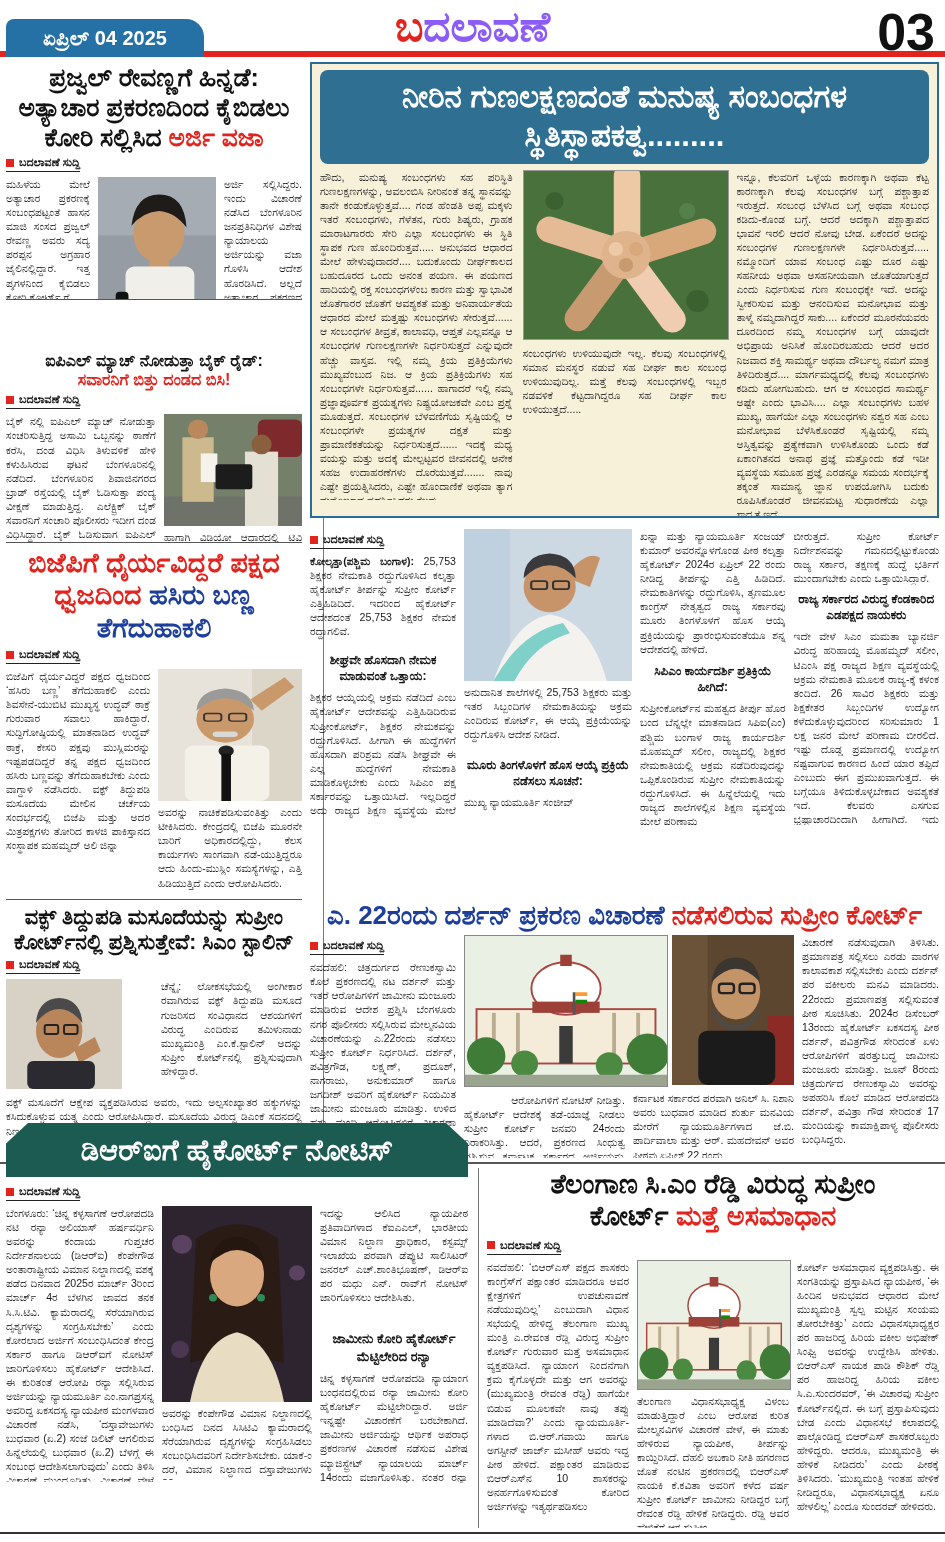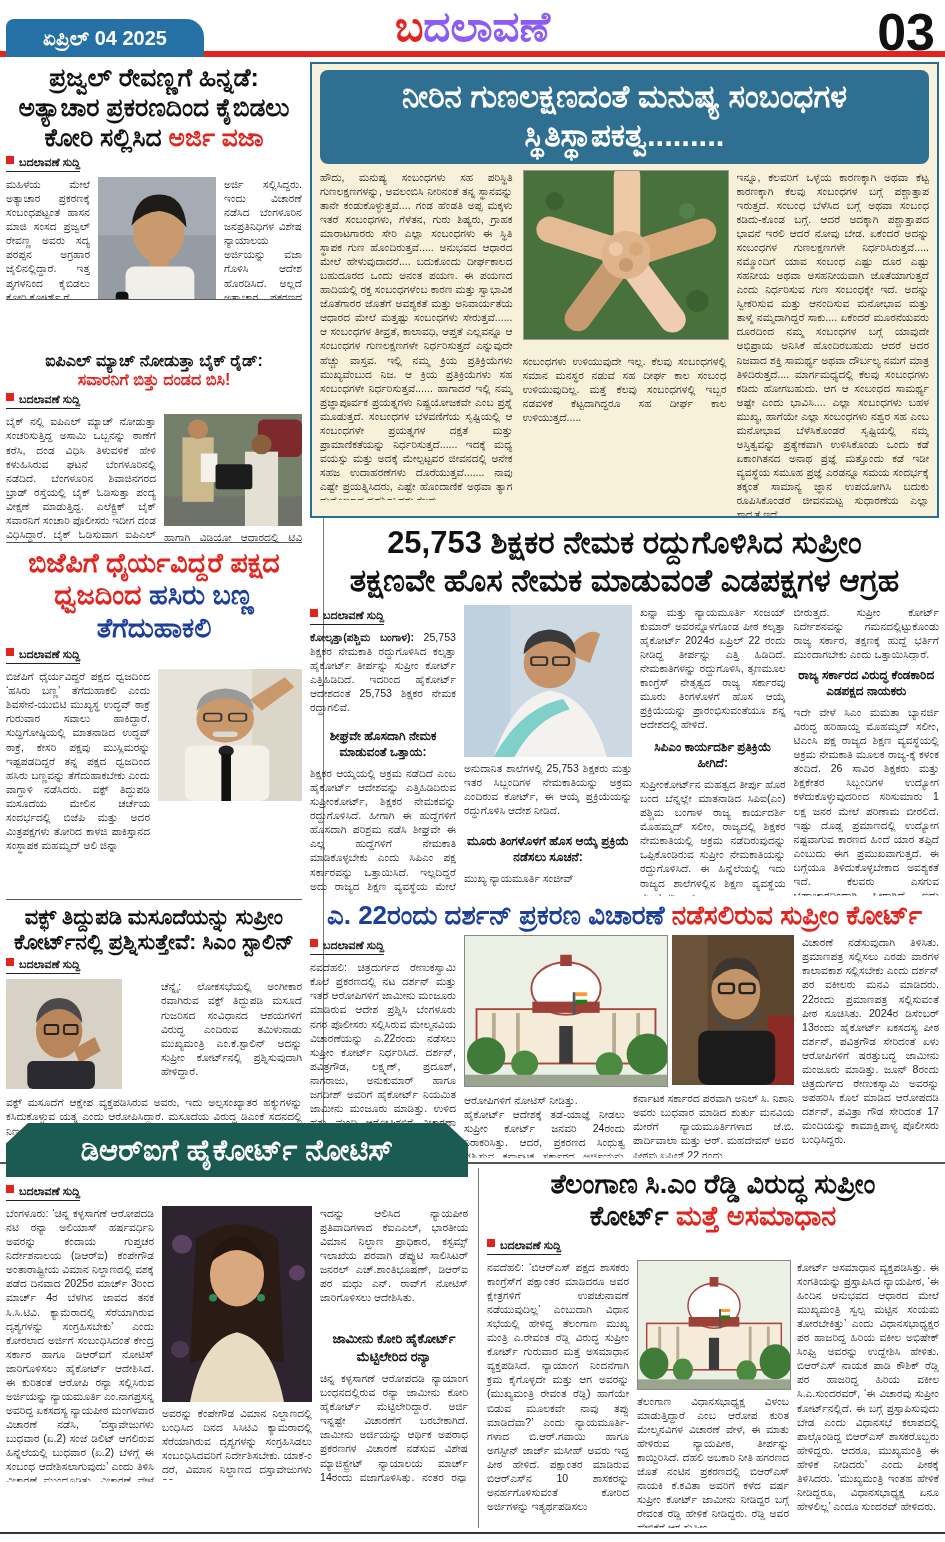--- a/index.html
+++ b/index.html
@@ -2,21 +2,21 @@
 <html><head>
 <meta charset="utf-8">
 <style>
   html,body{margin:0;padding:0;background:#ffffff;font-family:"Liberation Sans",sans-serif;}
   #pg{position:relative;width:945px;height:1542px;background:#fff;overflow:hidden;}
   .abs{position:absolute;}
   .hl{font-weight:bold;color:#121212;text-align:center;line-height:1.2;}
   .red{color:#e3231d;}
   .blue{color:#1d3f9b;}
   .nvy{color:#8b5cf6;}
-  .by{display:flex;align-items:flex-start;gap:5px;font-weight:bold;font-size:11px;color:#111;
+  .by{display:flex;align-items:center;gap:5px;font-weight:bold;font-size:11px;color:#111;
       border-bottom:1px solid #222;width:fit-content;padding-bottom:2px;margin:4px 0 5px 0;}
   .sq{width:8px;height:8px;background:#e3231d;display:inline-block;flex:none;}
   .bt{font-size:10.6px;line-height:1.33;text-align:justify;color:#1a1a1a;overflow:hidden;}
   .sh{font-weight:bold;text-align:center;font-size:12px;line-height:1.35;margin:6px 0;color:#111;}
   .cols{display:flex;gap:8px;}
   .ph{overflow:hidden;flex:none;background:#c8c8c8;}
   .ph svg{display:block;width:100%;height:100%;}
   hr.sep{border:none;border-top:1.5px solid #555;margin:0;}
   .dl{font-weight:bold;}
   .capt{font-size:10.6px;color:#1a1a1a;margin-top:3px;}
@@ -115,20 +115,21 @@
               <ellipse cx="70" cy="72" rx="30" ry="34" fill="#c9996c"></ellipse>
               <path d="M40 60 Q42 30 70 28 Q98 30 100 60 Q86 42 70 42 Q54 42 40 60Z" fill="#9a9a98"></path>
               <rect x="48" y="64" width="18" height="11" rx="3" fill="none" stroke="#333" stroke-width="2"></rect>
               <rect x="74" y="64" width="18" height="11" rx="3" fill="none" stroke="#333" stroke-width="2"></rect>
               <rect x="57" y="90" width="26" height="8" rx="4" fill="#d8d8d4"></rect>
               <rect x="28" y="110" width="88" height="80" rx="10" fill="#f4f1e9"></rect>
               <circle cx="71" cy="118" r="8" fill="#222"></circle>
               <rect x="66" y="122" width="10" height="68" fill="#111"></rect>
             </svg>
           </div>
+          <div class="bt" style="height:92px;margin-top:4px;">ಅವರನ್ನು ನಾಚಿಕೆಪಡಿಸುವಂತಿತ್ತು ಎಂದು ಟೀಕಿಸಿದರು. ಕೇಂದ್ರದಲ್ಲಿ ಬಿಜೆಪಿ ಮೂರನೇ ಬಾರಿಗೆ ಅಧಿಕಾರದಲ್ಲಿದ್ದು, ಕೆಲಸ ಕಾರ್ಯಗಳು ಸಾಂಗವಾಗಿ ನಡೆ-ಯುತ್ತಿದ್ದರೂ ಆದು ಹಿಂದು-ಮುಸ್ಲಿಂ ಸಮಸ್ಯೆಗಳನ್ನು, ಎತ್ತಿ ಹಿಡಿಯುತ್ತಿದೆ ಎಂದು ಆರೋಪಿಸಿದರು.</div>
         </div>
       </div>
     </div>
     <hr class="sep">
 
     <div style="height:258px;overflow:hidden;padding-top:4px;">
       <div class="hl" style="font-size:21px;">ವಕ್ಫ್ ತಿದ್ದುಪಡಿ ಮಸೂದೆಯನ್ನು ಸುಪ್ರೀಂ ಕೋರ್ಟ್‌ನಲ್ಲಿ ಪ್ರಶ್ನಿಸುತ್ತೇವೆ: ಸಿಎಂ ಸ್ಟಾಲಿನ್</div>
       <div class="by">
         <span class="sq"></span>
         <span>ಬದಲಾವಣೆ ಸುದ್ದಿ</span>
@@ -174,34 +175,30 @@
                 <rect x="88" y="-8" width="26" height="96" rx="13" fill="#f0cdb0" transform="rotate(144 100 84)"></rect>
                 <rect x="88" y="-8" width="26" height="96" rx="13" fill="#c79a70" transform="rotate(216 100 84)"></rect>
                 <rect x="88" y="-8" width="26" height="96" rx="13" fill="#e5bb95" transform="rotate(288 100 84)"></rect>
                 <circle cx="100" cy="84" r="24" fill="#dfb48d"></circle>
                 <circle cx="90" cy="78" r="7" fill="#eec9a6"></circle>
                 <circle cx="110" cy="78" r="7" fill="#d8a87b"></circle>
                 <circle cx="100" cy="94" r="7" fill="#c79a70"></circle>
               </g>
             </svg>
           </div>
-          <div class="bt" style="height:152px;margin-top:14px;">ಸಂಬಂಧಗಳು ಉಳಿಯುವುದೇ ಇಲ್ಲ. ಕೆಲವು ಸಂಬಂಧಗಳಲ್ಲಿ ಸಮಾನ ಮನಸ್ಥರ ನಡುವೆ ಸಹ ದೀರ್ಘ ಕಾಲ ಸಂಬಂಧ ಉಳಿಯುವುದಿಲ್ಲ. ಮತ್ತೆ ಕೆಲವು ಸಂಬಂಧಗಳಲ್ಲಿ ಇಬ್ಬರ ನಡವಳಿಕೆ ಕೆಟ್ಟದಾಗಿದ್ದರೂ ಸಹ ದೀರ್ಘ ಕಾಲ ಉಳಿಯುತ್ತದೆ.....</div>
+          <div class="bt" style="height:152px;margin-top:6px;">ಸಂಬಂಧಗಳು ಉಳಿಯುವುದೇ ಇಲ್ಲ. ಕೆಲವು ಸಂಬಂಧಗಳಲ್ಲಿ ಸಮಾನ ಮನಸ್ಥರ ನಡುವೆ ಸಹ ದೀರ್ಘ ಕಾಲ ಸಂಬಂಧ ಉಳಿಯುವುದಿಲ್ಲ. ಮತ್ತೆ ಕೆಲವು ಸಂಬಂಧಗಳಲ್ಲಿ ಇಬ್ಬರ ನಡವಳಿಕೆ ಕೆಟ್ಟದಾಗಿದ್ದರೂ ಸಹ ದೀರ್ಘ ಕಾಲ ಉಳಿಯುತ್ತದೆ.....</div>
         </div>
         <div style="flex:1;display:flex;flex-direction:column;">
           <div class="bt" style="flex:1;height:306px;">ಇನ್ನೂ, ಕೆಲವರಿಗೆ ಒಳ್ಳೆಯ ಕಾರಣಕ್ಕಾಗಿ ಅಥವಾ ಕೆಟ್ಟ ಕಾರಣಕ್ಕಾಗಿ ಕೆಲವು ಸಂಬಂಧಗಳ ಬಗ್ಗೆ ಪಶ್ಚಾತ್ತಾಪ ಇರುತ್ತದೆ. ಸಂಬಂಧ ಬೆಳೆಸಿದ ಬಗ್ಗೆ ಅಥವಾ ಸಂಬಂಧ ಕಡಿದು-ಕೊಂಡ ಬಗ್ಗೆ. ಆದರೆ ಅದಕ್ಕಾಗಿ ಪಶ್ಚಾತ್ತಾಪದ ಭಾವನೆ ಇರಲಿ ಆದರೆ ನೋವು ಬೇಡ. ಏಕೆಂದರೆ ಅದನ್ನು ಸಂಬಂಧಗಳ ಗುಣಲಕ್ಷಣಗಳೇ ನಿರ್ಧರಿಸಿರುತ್ತವೆ..... ನಮ್ಮೊಂದಿಗೆ ಯಾವ ಸಂಬಂಧ ಎಷ್ಟು ದೂರ ಎಷ್ಟು ಸಹನೀಯ ಅಥವಾ ಅಸಹನೀಯವಾಗಿ ಜೊತೆಯಾಗುತ್ತದೆ ಎಂದು ನಿರ್ಧರಿಸುವ ಗುಣ ಸಂಬಂಧಕ್ಕೇ ಇದೆ. ಅದನ್ನು ಸ್ವೀಕರಿಸುವ ಮತ್ತು ಆನಂದಿಸುವ ಮನೋಭಾವ ಮತ್ತು ತಾಳ್ಮೆ ನಮ್ಮದಾಗಿದ್ದರೆ ಸಾಕು.... ಏಕೆಂದರೆ ಮೂರನೆಯವರು ದೂರದಿಂದ ನಮ್ಮ ಸಂಬಂಧಗಳ ಬಗ್ಗೆ ಯಾವುದೇ ಅಭಿಪ್ರಾಯ ಅನಿಸಿಕೆ ಹೊಂದಿರಬಹುದು ಆದರೆ ಅದರ ನಿಜವಾದ ಶಕ್ತಿ ಸಾಮರ್ಥ್ಯ ಅಥವಾ ದೌರ್ಬಲ್ಯ ನಮಗೆ ಮಾತ್ರ ತಿಳಿದಿರುತ್ತದೆ.... ಮಾರ್ಗಮಧ್ಯದಲ್ಲಿ ಕೆಲವು ಸಂಬಂಧಗಳು ಕಡಿದು ಹೋಗಬಹುದು. ಆಗ ಆ ಸಂಬಂಧದ ಸಾಮರ್ಥ್ಯ ಅಷ್ಟೇ ಎಂದು ಭಾವಿಸಿ.... ಎಲ್ಲಾ ಸಂಬಂಧಗಳು ಬಹಳ ಮುಖ್ಯ, ಹಾಗೆಯೇ ಎಲ್ಲಾ ಸಂಬಂಧಗಳು ನಶ್ವರ ಸಹ ಎಂಬ ಮನೋಭಾವ ಬೆಳೆಸಿಕೊಂಡರೆ ಸೃಷ್ಟಿಯಲ್ಲಿ ನಮ್ಮ ಅಸ್ತಿತ್ವವನ್ನು ಪ್ರತ್ಯೇಕವಾಗಿ ಉಳಿಸಿಕೊಂಡು ಒಂದು ಕಡೆ ಏಕಾಂಗಿತನದ ಅನಾಥ ಪ್ರಜ್ಞೆ ಮತ್ತೊಂದು ಕಡೆ ಇಡೀ ವ್ಯವಸ್ಥೆಯ ಸಮೂಹ ಪ್ರಜ್ಞೆ ಎರಡನ್ನೂ ಸಮಯ ಸಂದರ್ಭಕ್ಕೆ ತಕ್ಕಂತೆ ಸಾಮಾನ್ಯ ಜ್ಞಾನ ಉಪಯೋಗಿಸಿ ಬದುಕು ರೂಪಿಸಿಕೊಂಡರೆ ಜೀವನಮಟ್ಟ ಸುಧಾರಣೆಯ ಎಲ್ಲಾ ಸಾಧ್ಯತೆ ಇದೆ....</div>
 
         </div>
       </div>
     </div>
 
     <div style="height:372px;overflow:hidden;padding-top:6px;">
-      <div class="hl" style="font-size:31px;line-height:1.22;">
-        <span>25,753 ಶಿಕ್ಷಕರ ನೇಮಕ ರದ್ದುಗೊಳಿಸಿದ ಸುಪ್ರೀಂ</span><br>
-        <span>ತಕ್ಷಣವೇ ಹೊಸ ನೇಮಕ ಮಾಡುವಂತೆ ಎಡಪಕ್ಷಗಳ ಆಗ್ರಹ</span>
-      </div>
       <div class="cols" style="margin-top:5px;">
         <div style="width:146px;flex:none;">
           <div class="by">
             <span class="sq"></span>
             <span>ಬದಲಾವಣೆ ಸುದ್ದಿ</span>
           </div>
           <div class="bt" style="height:92px;"><span class="dl">ಕೋಲ್ಕತ್ತಾ(ಪಶ್ಚಿಮ ಬಂಗಾಳ):</span><span> 25,753 ಶಿಕ್ಷಕರ ನೇಮಕಾತಿ ರದ್ದುಗೊಳಿಸಿದ ಕಲ್ಕತ್ತಾ ಹೈಕೋರ್ಟ್ ತೀರ್ಪನ್ನು ಸುಪ್ರೀಂ ಕೋರ್ಟ್ ಎತ್ತಿಹಿಡಿದಿದೆ. ಇದರಿಂದ ಹೈಕೋರ್ಟ್ ಆದೇಶದಂತೆ 25,753 ಶಿಕ್ಷಕರ ನೇಮಕ ರದ್ದಾಗಲಿವೆ.</span></div>
           <div class="sh">ಶೀಘ್ರವೇ ಹೊಸದಾಗಿ ನೇಮಕ ಮಾಡುವಂತೆ ಒತ್ತಾಯ:</div>
           <div class="bt" style="height:130px;">ಶಿಕ್ಷಕರ ಆಯ್ಕೆಯಲ್ಲಿ ಅಕ್ರಮ ನಡೆದಿದೆ ಎಂಬ ಹೈಕೋರ್ಟ್ ಆದೇಶವನ್ನು ಎತ್ತಿಹಿಡಿದಿರುವ ಸುಪ್ರೀಂಕೋರ್ಟ್, ಶಿಕ್ಷಕರ ನೇಮಕವನ್ನು ರದ್ದುಗೊಳಿಸಿದೆ. ಹೀಗಾಗಿ ಈ ಹುದ್ದೆಗಳಿಗೆ ಹೊಸದಾಗಿ ಪರಿಶ್ರಮ ನಡೆಸಿ ಶೀಘ್ರವೇ ಈ ಎಲ್ಲ ಹುದ್ದೆಗಳಿಗೆ ನೇಮಕಾತಿ ಮಾಡಿಕೊಳ್ಳಬೇಕು ಎಂದು ಸಿಪಿಎಂ ಪಕ್ಷ ಸರ್ಕಾರವನ್ನು ಒತ್ತಾಯಿಸಿದೆ. ಇಲ್ಲದಿದ್ದರೆ ಅದು ರಾಜ್ಯದ ಶಿಕ್ಷಣ ವ್ಯವಸ್ಥೆಯ ಮೇಲೆ ಪರಿಣಾಮ ಬೀರುತ್ತದೆ ಎಂದು ಎಚ್ಚರಿಕೆ ಕೂಡಾ ನೀಡಿದೆ. ರಾಜ್ಯದ ಸರ್ಕಾರಿ ಮತ್ತು ಸರ್ಕಾರಿ</div>
         </div>
@@ -283,21 +280,21 @@
                 <path d="M44 74 Q50 96 68 96 Q86 96 92 74 L92 86 Q82 102 68 102 Q54 102 44 86Z" fill="#4e4a46"></path>
                 <path d="M42 50 Q46 24 68 24 Q90 24 94 50 Q80 36 68 36 Q56 36 42 50Z" fill="#3b3630"></path>
                 <rect x="50" y="52" width="16" height="10" rx="3" fill="none" stroke="#222" stroke-width="2.5"></rect>
                 <rect x="72" y="52" width="16" height="10" rx="3" fill="none" stroke="#222" stroke-width="2.5"></rect>
                 <rect x="28" y="102" width="82" height="58" rx="10" fill="#1b1b1b"></rect>
               </svg>
             </div>
           </div>
           <div style="display:flex;gap:8px;margin-top:4px;">
             <div style="flex:1;">
-              <div class="capt" style="text-align:left;">ಆರೋಪಿಗಳಿಗೆ ನೋಟಿಸ್ ನೀಡಿತ್ತು.</div>
+              <div class="capt" style="text-align:right;">ಆರೋಪಿಗಳಿಗೆ ನೋಟಿಸ್ ನೀಡಿತ್ತು.</div>
               <div class="bt" style="height:60px;">ಹೈಕೋರ್ಟ್ ಆದೇಶಕ್ಕೆ ತಡೆ-ಯಾಜ್ಞೆ ನೀಡಲು ಸುಪ್ರೀಂ ಕೋರ್ಟ್ ಜನವರಿ 24ರಂದು ನಿರಾಕರಿಸಿತ್ತು. ಆದರೆ, ಪ್ರಕರಣದ ಸಿಂಧುತ್ವ ಪ್ರಶ್ನಿಸುವ ಕರ್ನಾಟಕ ಸರ್ಕಾರದ ಅರ್ಜಿಯನ್ನು ಪರಿಶೀಲಿಸಲು ಒಪ್ಪಿಕೊಂಡಿತ್ತು. ದರ್ಶನ್ ಹಾಗೂ ಇತರ</div>
             </div>
             <div class="bt" style="flex:1;height:78px;">ಕರ್ನಾಟಕ ಸರ್ಕಾರದ ಪರವಾಗಿ ಅನಿಲ್ ಸಿ. ನಿಶಾನಿ ಅವರು ಬುಧವಾರ ಮಾಡಿದ ಶುರ್ತು ಮನವಿಯ ಮೇರೆಗೆ ನ್ಯಾಯಮೂರ್ತಿಗಳಾದ ಜೆ.ಬಿ. ಪಾರ್ದಿವಾಲಾ ಮತ್ತು ಆರ್. ಮಹದೇವನ್ ಅವರ ಪೀಠವು ಏಪ್ರಿಲ್ 22 ರಂದು</div>
           </div>
         </div>
         <div class="bt" style="flex:1;height:228px;">ವಿಚಾರಣೆ ನಡೆಸುವುದಾಗಿ ತಿಳಿಸಿತು. ಪ್ರಮಾಣಪತ್ರ ಸಲ್ಲಿಸಲು ಎರಡು ವಾರಗಳ ಕಾಲಾವಕಾಶ ಸಲ್ಲಿಸಬೇಕು ಎಂದು ದರ್ಶನ್ ಪರ ವಕೀಲರು ಮನವಿ ಮಾಡಿದರು. 22ರಂದು ಪ್ರಮಾಣಪತ್ರ ಸಲ್ಲಿಸುವಂತೆ ಪೀಠ ಸೂಚಿಸಿತು. 2024ರ ಡಿಸೆಂಬರ್ 13ರಂದು ಹೈಕೋರ್ಟ್ ಏಕಸದಸ್ಯ ಪೀಠ ದರ್ಶನ್, ಪವಿತ್ರಗೌಡ ಸೇರಿದಂತೆ ಏಳು ಆರೋಪಿಗಳಿಗೆ ಷರತ್ತುಬದ್ಧ ಜಾಮೀನು ಮಂಜೂರು ಮಾಡಿತ್ತು. ಜೂನ್ 8ರಂದು ಚಿತ್ರದುರ್ಗದ ರೇಣುಕಸ್ವಾಮಿ ಅವರನ್ನು ಅಪಹರಿಸಿ ಕೊಲೆ ಮಾಡಿದ ಆರೋಪದಡಿ ದರ್ಶನ್, ಪವಿತ್ರಾ ಗೌಡ ಸೇರಿದಂತೆ 17 ಮಂದಿಯನ್ನು ಕಾಮಾಕ್ಷಿಪಾಳ್ಯ ಪೊಲೀಸರು ಬಂಧಿಸಿದ್ದರು.</div>
       </div>
     </div>
   </div>
 

